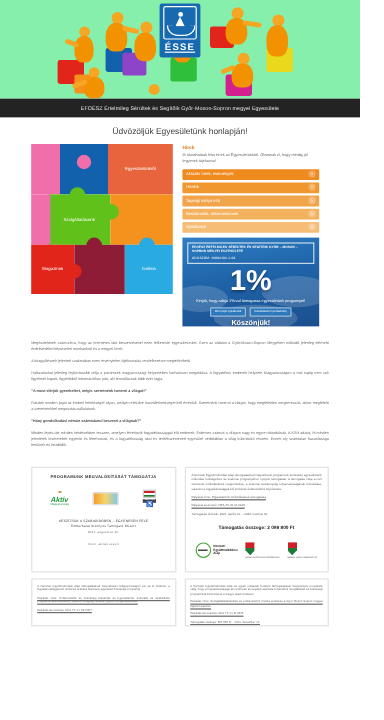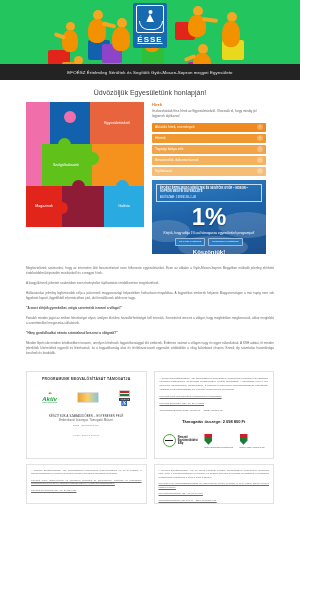--- a/index.html
+++ b/index.html
@@ -8,22 +8,22 @@
     width: 300px; height: 600px;
     background: #ffffff;
     font-family: "Liberation Sans", sans-serif;
     overflow: hidden;
   }
   #page { position: relative; width: 300px; height: 600px; background: #fff; }
 
   
   .hero {
     position: relative;
-    width: 300px; height: 64px;
-    background: #22c55e;
+    width: 300px; height: 82px;
+    background: #86efac;
     overflow: hidden;
   }
   .hero-people { position: absolute; inset: 0; }
 
   .logo-box {
     position: absolute;
     left: 133px; top: 3px;
     width: 34px; height: 45px;
     background: #1769b0;
     border-radius: 2px;

